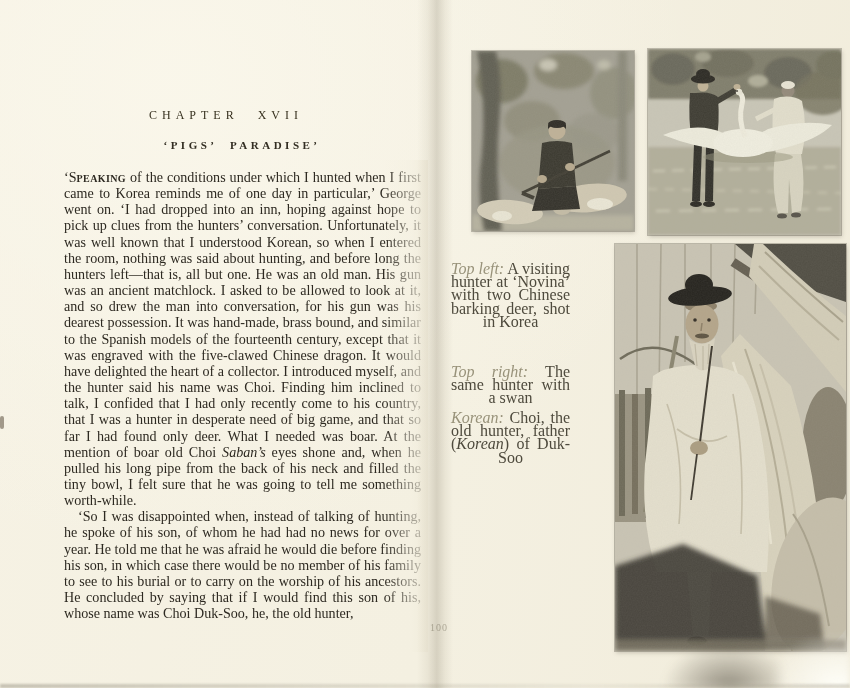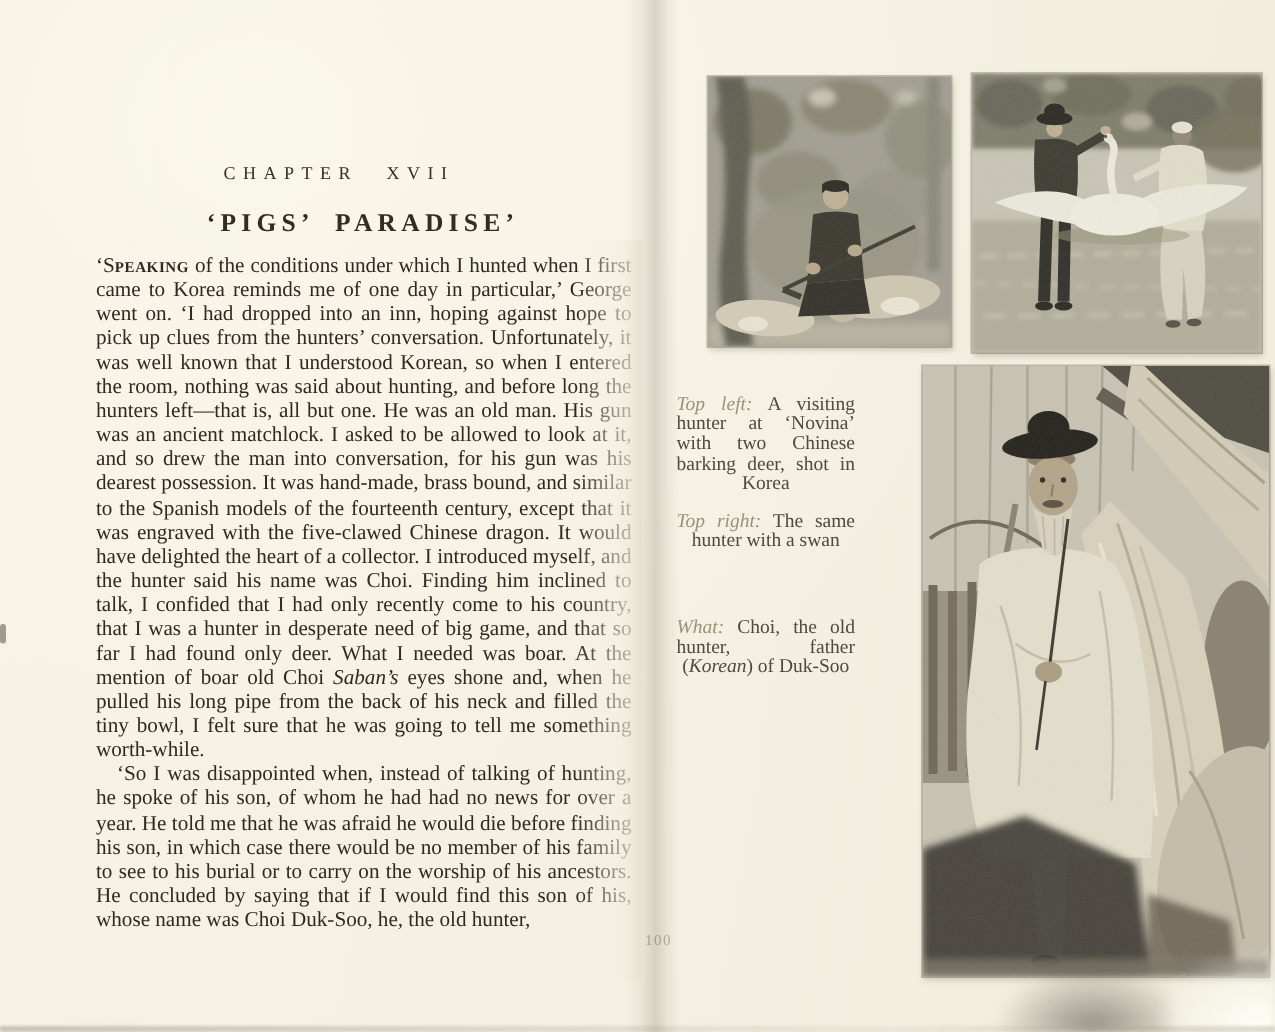--- a/index.html
+++ b/index.html
@@ -12,21 +12,21 @@
     font-family:"Liberation Serif","DejaVu Serif",serif;
   }
   
   .chapter{
     position:absolute;left:48px;top:108px;width:356px;
     text-align:center;font-size:12px;color:#37311f;
     letter-spacing:5px;word-spacing:11px;
   }
   .title{
     position:absolute;left:64px;top:139px;width:356px;margin:0;
-    text-align:center;font-size:17px;font-weight:bold;color:#322d22;
+    text-align:center;font-size:11px;font-weight:bold;color:#322d22;
     letter-spacing:3.5px;word-spacing:7px;
   }
   .bodytext{
     position:absolute;left:64px;top:169px;width:357px;
     font-size:14.1px;line-height:16.15px;color:#2d2921;
     text-align:justify;
   }
   .bodytext p{margin:0;}
   .bodytext p.indent{text-indent:14px;}
   .smallcaps{font-variant:small-caps;letter-spacing:0.4px;font-weight:bold;}
@@ -62,26 +62,26 @@
     background:#5d5140;opacity:0.55;filter:blur(0.5px);
   }
   
   .photo{position:absolute;box-shadow:0 0 0 1px rgba(55,50,40,0.28), 1px 2px 4px rgba(80,72,55,0.25);background:#b9b6a8;}
   .photo svg{display:block;width:100%;height:100%;}
   .ph1{left:432px;top:35px;width:162px;height:180px;}
   .ph2{left:608px;top:33px;width:193px;height:186px;}
   .ph3{left:575px;top:228px;width:231px;height:407px;}
   .cap{
     position:absolute;left:451px;width:119px;
-    font-size:13px;line-height:13.2px;color:#4e4a3d;
+    font-size:16px;line-height:13.2px;color:#4e4a3d;
     text-align:justify;text-align-last:center;
   }
   .cap .lead{color:#98927a;}
   .cap1{top:262px;}
-  .cap2{top:340px;}
+  .cap2{top:365px;}
   .cap3{top:411px;}
   .pagenum{
     position:absolute;left:430px;top:622px;
     font-size:10px;letter-spacing:1px;color:#7d7866;opacity:0.55;
   }
 </style>
 </head>
 <body>
 
 <div class="scan">
@@ -274,21 +274,21 @@
           <path d="M0,322 L68,300 L142,332 L152,407 L0,407 Z" fill="#3c3830" opacity="0.9"></path>
           <path d="M150,352 L205,370 L210,407 L150,407 Z" fill="#4a4437" opacity="0.65"></path>
           <rect x="0" y="396" width="231" height="11" fill="#7d7766" opacity="0.8"></rect>
         </g>
         <rect width="231" height="407" filter="url(#g3)" opacity="0.22"></rect>
       </svg>
     </figure>
 
     <figcaption class="cap cap1"><span class="lead italic">Top left:</span><span> A visiting hunter at ‘Novina’ with two Chinese barking deer, shot in Korea</span></figcaption>
     <figcaption class="cap cap2"><span class="lead italic">Top right:</span><span> The same hunter with a swan</span></figcaption>
-    <figcaption class="cap cap3"><span class="lead italic">What:</span><span> Choi, the old hunter, father (</span><span class="italic">Korean</span><span>) of Duk-Soo</span></figcaption>
+    <figcaption class="cap cap3"><span class="lead italic">Korean:</span><span> Choi, the old hunter, father (</span><span class="italic">Korean</span><span>) of Duk-Soo</span></figcaption>
 
     <div class="pagenum">100</div>
   </section>
 
   <div class="gutter"></div>
   <div class="ink-speck"></div>
   <div class="corner-shadow"></div>
   <div class="bright-edge"></div>
   <div class="bottom-edge"></div>
 </div>

